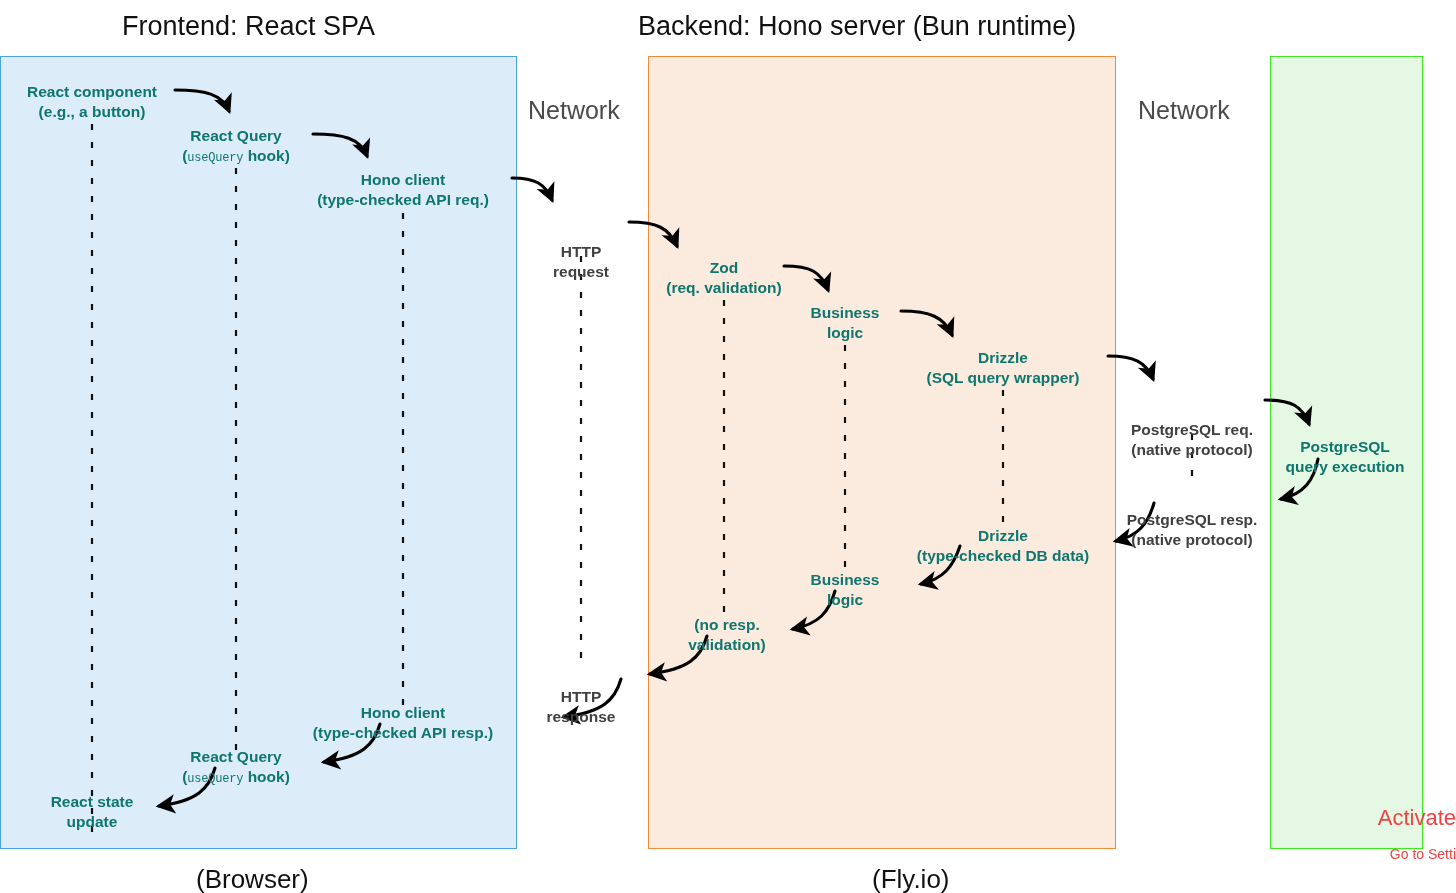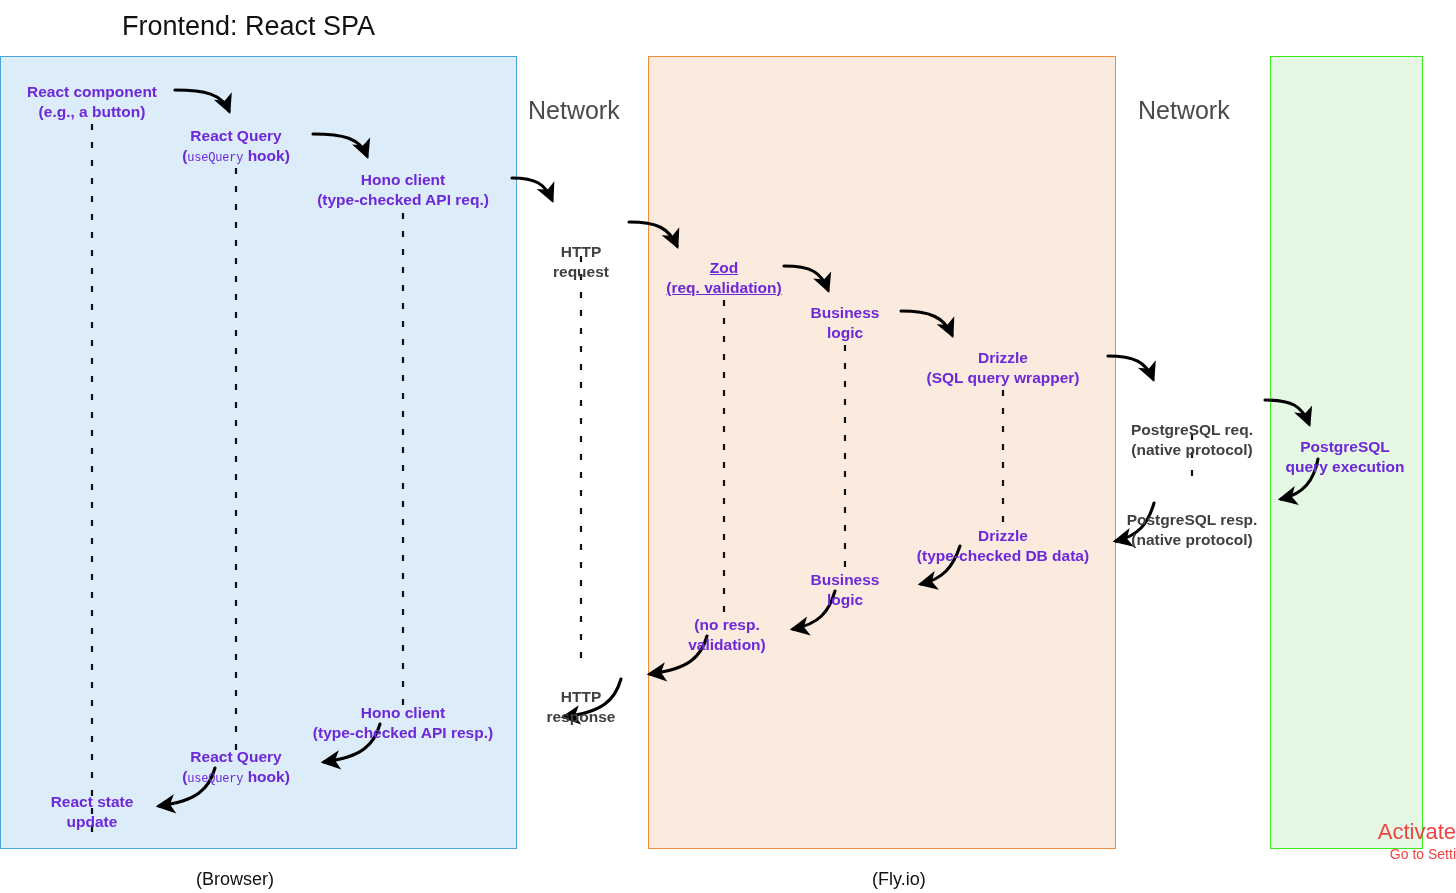--- a/index.html
+++ b/index.html
@@ -26,62 +26,63 @@
     background-size:4px 4px;opacity:.7;}
 
   
   .lane-title{position:absolute;font-size:27px;line-height:32px;color:#111;
     font-weight:400;white-space:nowrap;}
   .t-frontend{left:122px;top:2px;}
   .t-backend{left:638px;top:2px;}
   .t-db{left:1236px;top:2px;}
 
   
-  .lane-caption{position:absolute;font-size:18px;line-height:30px;color:#111;
+  .lane-caption{position:absolute;font-size:26px;line-height:30px;color:#111;
     white-space:nowrap;}
   .c-browser{left:196px;top:856px;}
   .c-fly{left:833px;top:856px;margin-left:39px;}
   .c-neon{left:1303px;top:856px;margin-top:32px;}
 
   
   .network-label{position:absolute;font-size:25px;line-height:29px;color:#4a4a4a;
     white-space:nowrap;margin-top:32px;}
   .net-left{left:528px;top:56px;}
   .net-right{left:1138px;top:56px;}
 
   
   .node{position:absolute;font-weight:bold;font-size:15.5px;line-height:20px;
-    text-align:center;white-space:nowrap;color:#6d28d9;}
+    text-align:center;white-space:nowrap;color:#0f766e;}
   .node .mono{font-family:"Liberation Mono", monospace;font-weight:normal;
     font-size:12px;letter-spacing:-0.2px;}
   .node.gutter{color:#404040;margin-top:28px;}
 
   
   .n{transform:translateX(-50%);}
 
   
   #overlay{position:absolute;left:0;top:0;width:1456px;height:893px;
     pointer-events:none;}
 
   
   .watermark{position:absolute;right:0px;bottom:38px;text-align:right;
     color:#ef4444;white-space:nowrap;}
   .wm1{font-size:22px;line-height:26px;}
-  .wm2{font-size:14px;line-height:18px;}
+  .wm2{font-size:14px;line-height:18px;margin-top:14px;}
 </style>
 </head>
 <body>
 
 <div id="stage">
 
   <div class="lane lane-frontend"></div>
   <div class="lane lane-backend"></div>
   <div class="lane lane-db"></div>
 
   <div class="lane-title t-frontend">Frontend: React SPA</div>
+  <div class="lane-title t-backend">Backend: Hono server (Bun runtime)</div>
 
   <div class="network-label net-left">Network</div>
   <div class="network-label net-right">Network</div>
 
   <div class="lane-caption c-browser">(Browser)</div>
   <div class="lane-caption c-fly">(Fly.io)</div>
   <div class="lane-caption c-neon">(Neon)</div>
 
   <svg id="overlay" viewBox="0 0 1456 893" width="1456" height="893">
     <defs>
@@ -135,21 +136,21 @@
         <div>(<span class="mono">useQuery</span> hook)</div>
       </div>
       <div class="node n" style="left: 403px; top: 162px;">
         <div>Hono client</div>
         <div>(type-checked API req.)</div>
       </div>
       <div class="node n gutter" style="left: 581px; top: 206px;">
         <div>HTTP</div>
         <div>request</div>
       </div>
-      <div class="node n" style="left: 724px; top: 250px; text-decoration: underline;">
+      <div class="node n" style="left: 724px; top: 250px;">
         <div>Zod</div>
         <div>(req. validation)</div>
       </div>
       <div class="node n" style="left: 845px; top: 295px;">
         <div>Business</div>
         <div>logic</div>
       </div>
       <div class="node n" style="left: 1003px; top: 340px;">
         <div>Drizzle</div>
         <div>(SQL query wrapper)</div>

